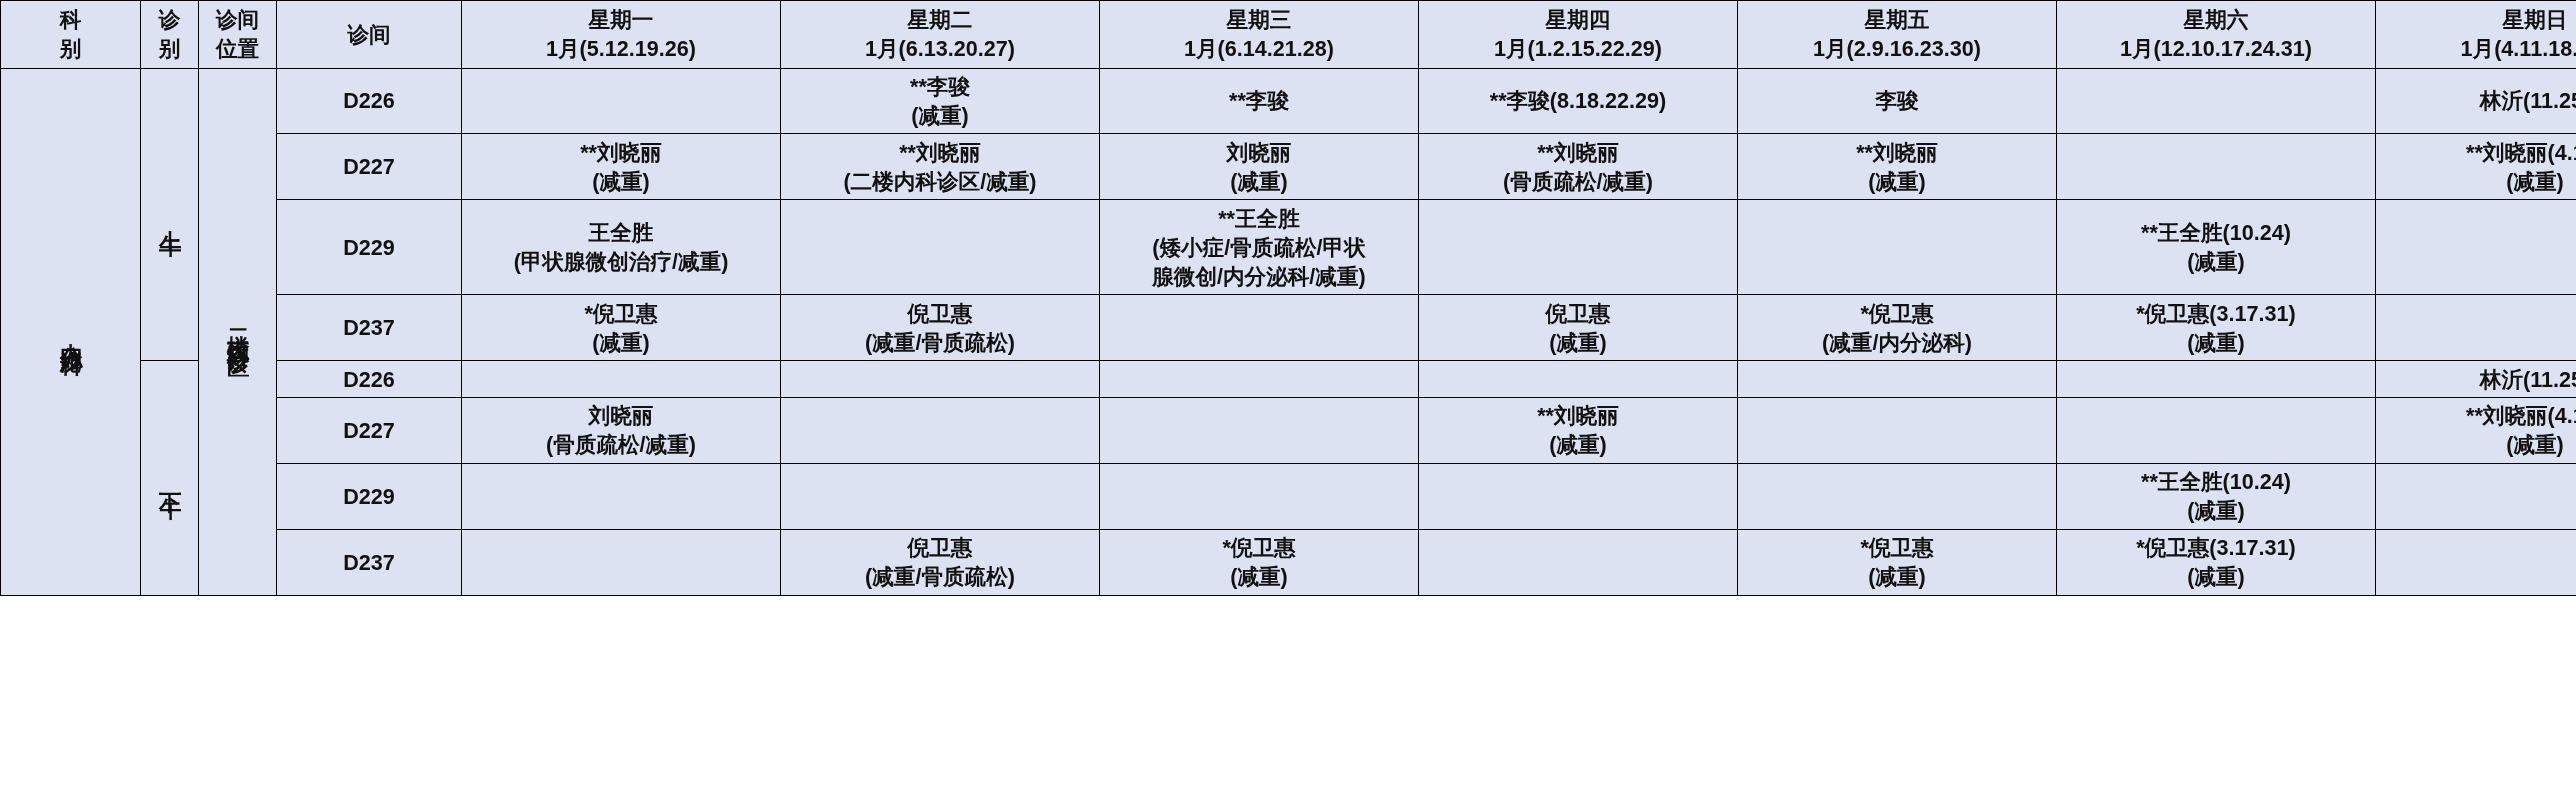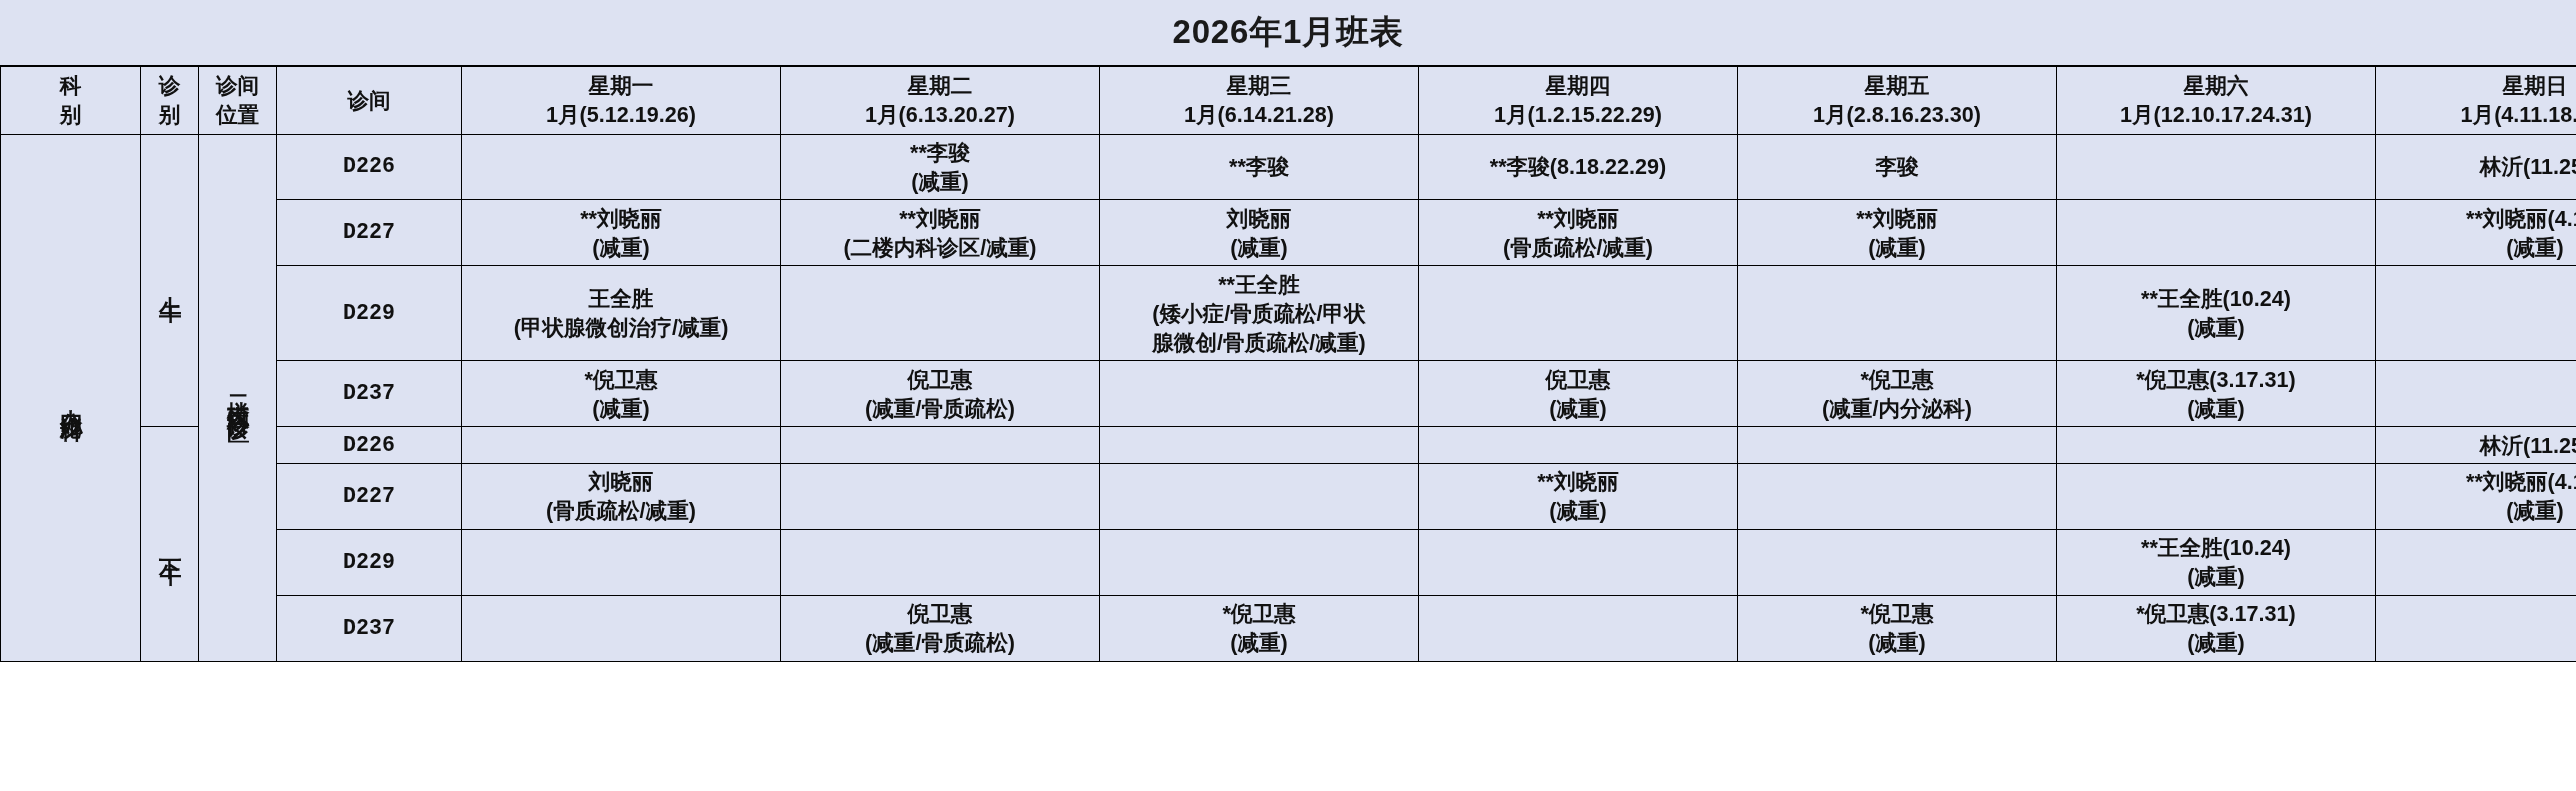--- a/index.html
+++ b/index.html
@@ -71,34 +71,30 @@
     font-weight: bold;
   }
   .dept-cell .vertical-text {
     letter-spacing: 3.3px;
   }
   .cell-lines span {
     display: block;
   }
   .room-cell {
     font-size: 23px;
-    font-family: Liberation Mono, monospace;
   }
   .empty-cell {
     background: #dde2f2;
   }
 </style>
 </head>
 <body>
 
 <div class="sheet">
 
-  <div class="title-bar">
-    <div class="title">2026年1月班表</div>
-  </div>
 
   <table class="schedule">
     <colgroup>
       <col class="c-dept">
       <col class="c-shift">
       <col class="c-loc">
       <col class="c-room">
       <col class="c-day">
       <col class="c-day">
       <col class="c-day">
@@ -152,21 +148,21 @@
           </td>
           <td>
             <div class="cell-lines">
               <span>星期四</span>
               <span>1月(1.2.15.22.29)</span>
             </div>
           </td>
           <td>
             <div class="cell-lines">
               <span>星期五</span>
-              <span>1月(2.8.16.23.30)</span>
+              <span>1月(2.9.16.23.30)</span>
             </div>
           </td>
           <td>
             <div class="cell-lines">
               <span>星期六</span>
               <span>1月(12.10.17.24.31)</span>
             </div>
           </td>
           <td>
             <div class="cell-lines">
@@ -255,21 +251,21 @@
             <div class="cell-lines">
               <span>王全胜</span>
               <span>(甲状腺微创治疗/减重)</span>
             </div>
           </td>
           <td class="empty-cell">&nbsp;</td>
           <td>
             <div class="cell-lines">
               <span>**王全胜</span>
               <span>(矮小症/骨质疏松/甲状</span>
-              <span>腺微创/骨质疏松/减重)</span>
+              <span>腺微创/内分泌科/减重)</span>
             </div>
           </td>
           <td class="empty-cell">&nbsp;</td>
           <td class="empty-cell">&nbsp;</td>
           <td>
             <div class="cell-lines">
               <span>**王全胜(10.24)</span>
               <span>(减重)</span>
             </div>
           </td>

